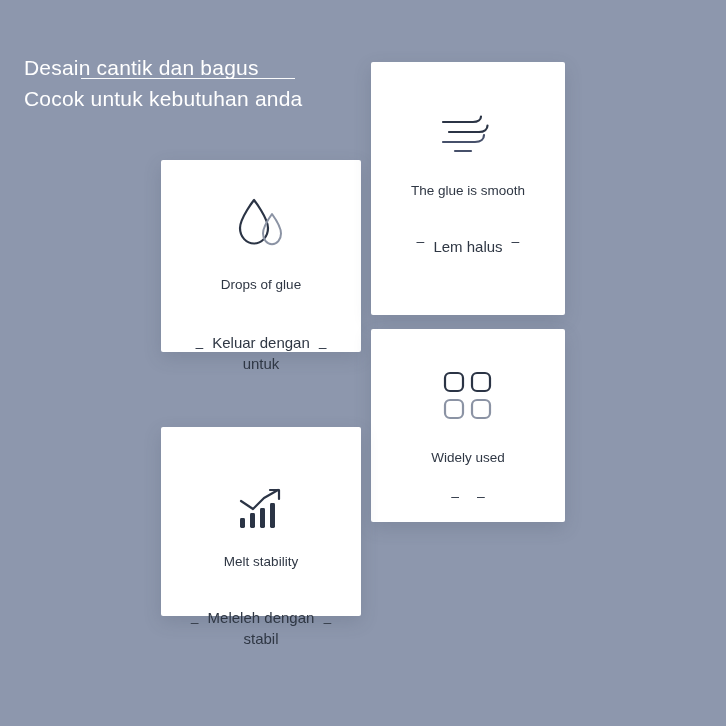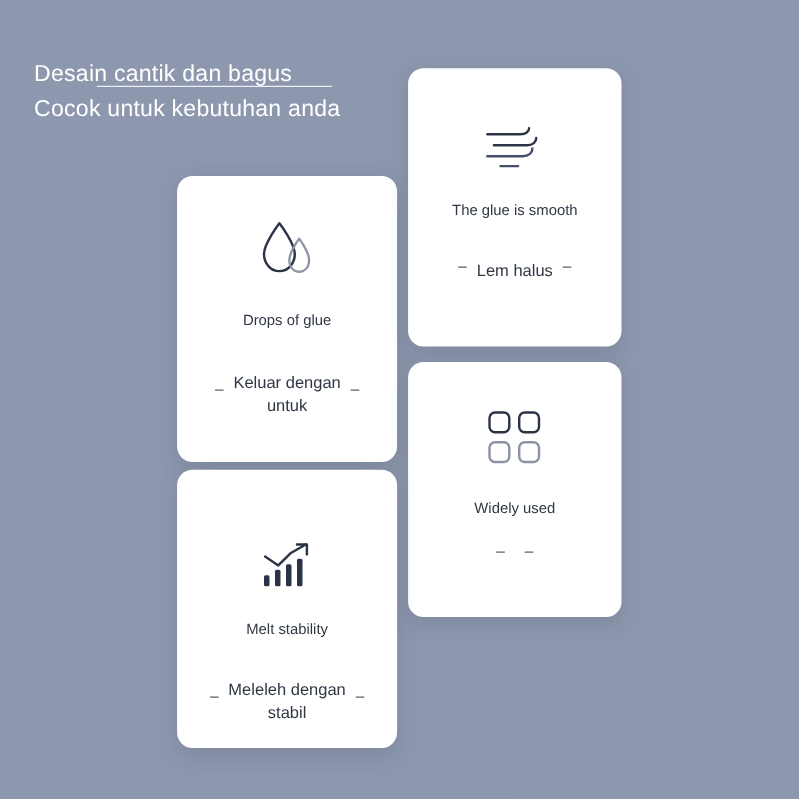--- a/index.html
+++ b/index.html
@@ -16,21 +16,21 @@
   }
 
   .stage {
     position: absolute;
     inset: 0;
   }
 
   
   .heading {
     position: absolute;
-    left: 31px;
+    left: 24px;
     top: 52px;
     width: 360px;
   }
   .heading-line {
     color: #ffffff;
     font-size: 21px;
     line-height: 31px;
     letter-spacing: 0.2px;
     white-space: nowrap;
   }
@@ -45,21 +45,21 @@
     width: 214px;
     height: 1px;
     background: #ffffff;
     opacity: 0.95;
   }
 
   
   .card {
     position: absolute;
     background: #ffffff;
-    border-radius: 14px;
+    border-radius: 2px;
     box-shadow: 0 6px 18px rgba(60, 70, 90, 0.18);
     display: flex;
     flex-direction: column;
     align-items: center;
     box-sizing: border-box;
   }
 
   .card-icon {
     display: flex;
     align-items: center;
@@ -92,21 +92,21 @@
     font-size: 15px;
     text-align: center;
     line-height: 21px;
   }
 
   
   #card-drops {
     left: 161px;
     top: 160px;
     width: 200px;
-    height: 260px;
+    height: 192px;
     padding: 34px 14px 20px;
     justify-content: flex-start;
   }
   #card-drops .card-icon { height: 66px; }
   #card-drops .card-title { margin-top: 22px; }
   #card-drops .card-sub-wrap { margin-top: 26px; }
 
   
   #card-smooth {
     left: 371px;
@@ -118,34 +118,34 @@
   }
   #card-smooth .card-icon { height: 56px; }
   #card-smooth .card-title { margin-top: 20px; }
   #card-smooth .card-sub-wrap { margin-top: 24px; }
 
   
   #card-widely {
     left: 371px;
     top: 329px;
     width: 194px;
-    height: 232px;
+    height: 193px;
     padding: 40px 12px 20px;
     justify-content: flex-start;
   }
   #card-widely .card-icon { height: 58px; }
   #card-widely .card-title { margin-top: 26px; }
   #card-widely .card-sub-wrap { margin-top: 22px; }
 
   
   #card-melt {
     left: 161px;
     top: 427px;
     width: 200px;
-    height: 253px;
+    height: 189px;
     padding: 60px 14px 20px;
     justify-content: flex-start;
   }
   #card-melt .card-icon { height: 54px; }
   #card-melt .card-title { margin-top: 22px; }
   #card-melt .card-sub-wrap { margin-top: 24px; }
 
   .sub-stack {
     display: flex;
     flex-direction: column;

